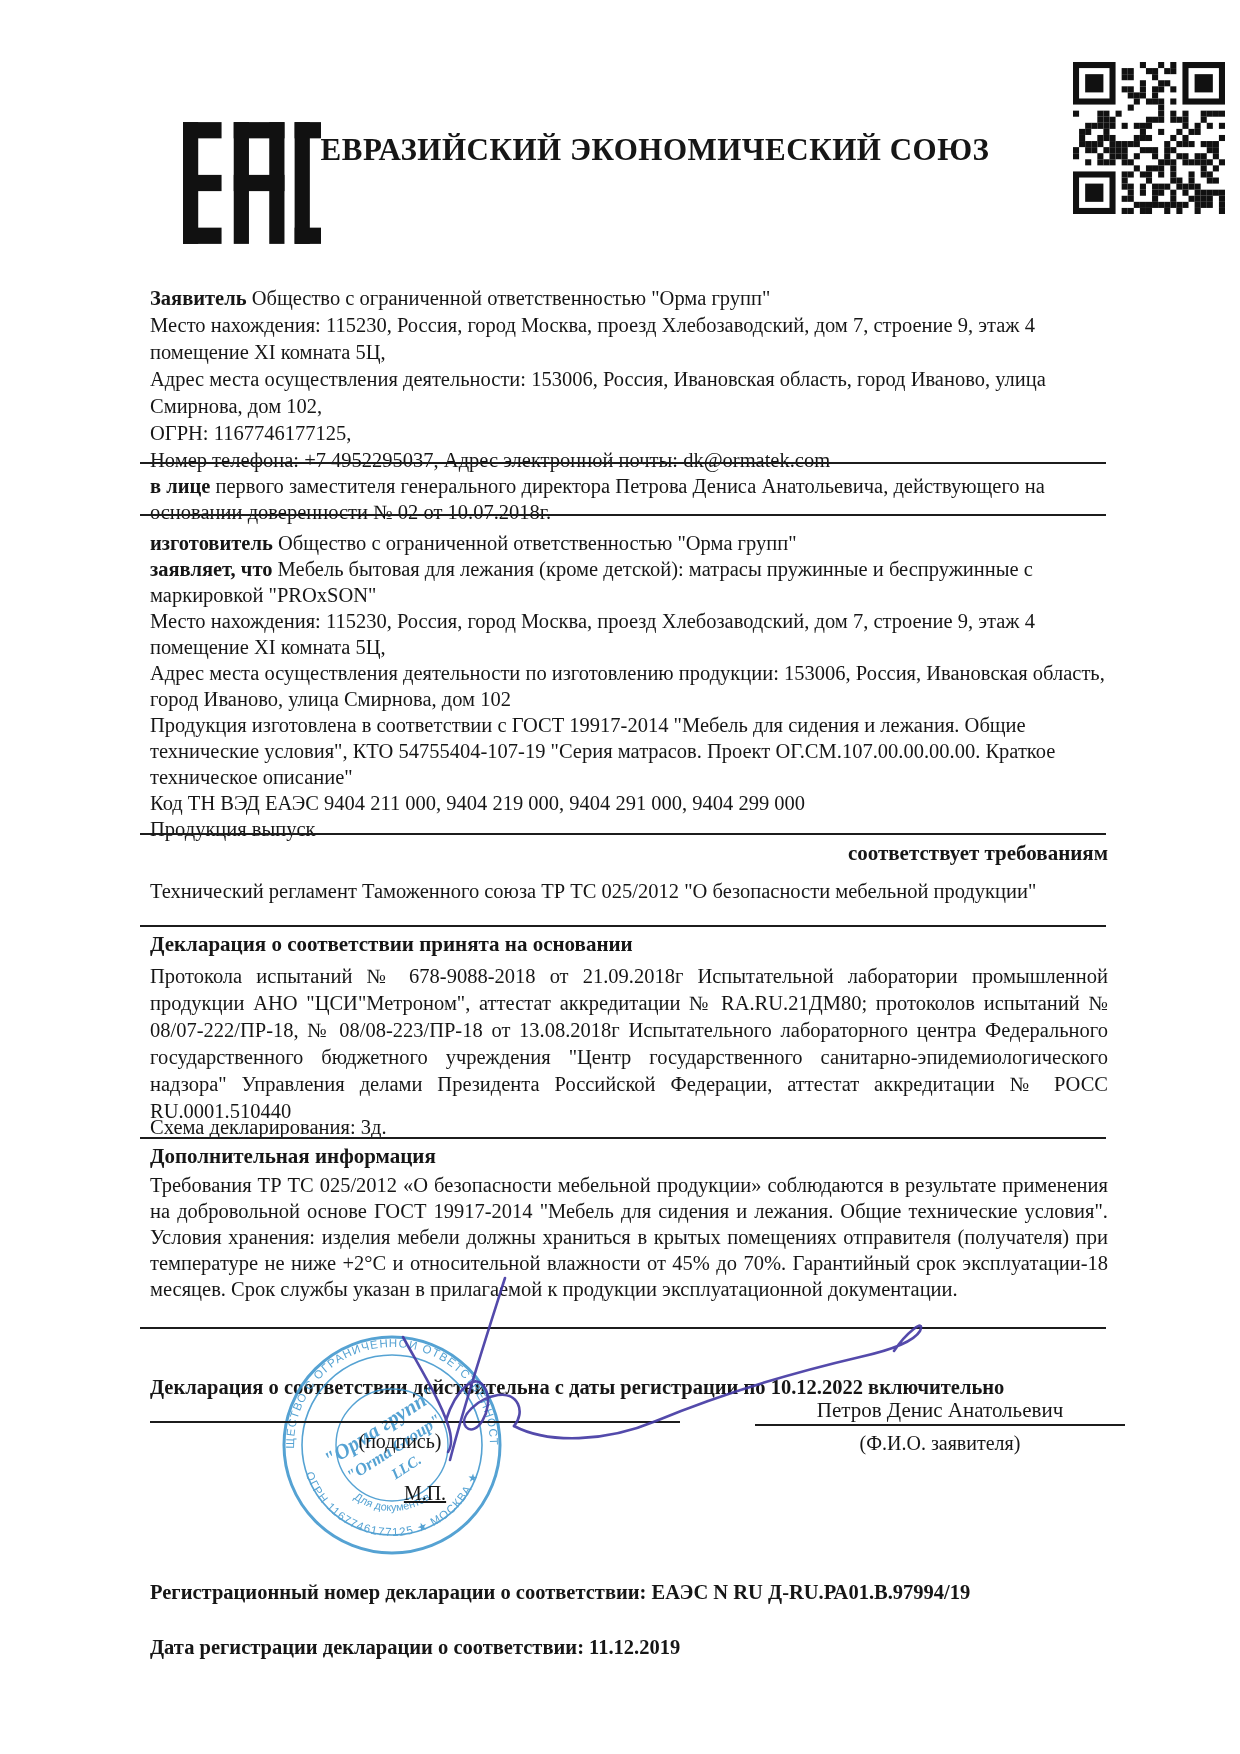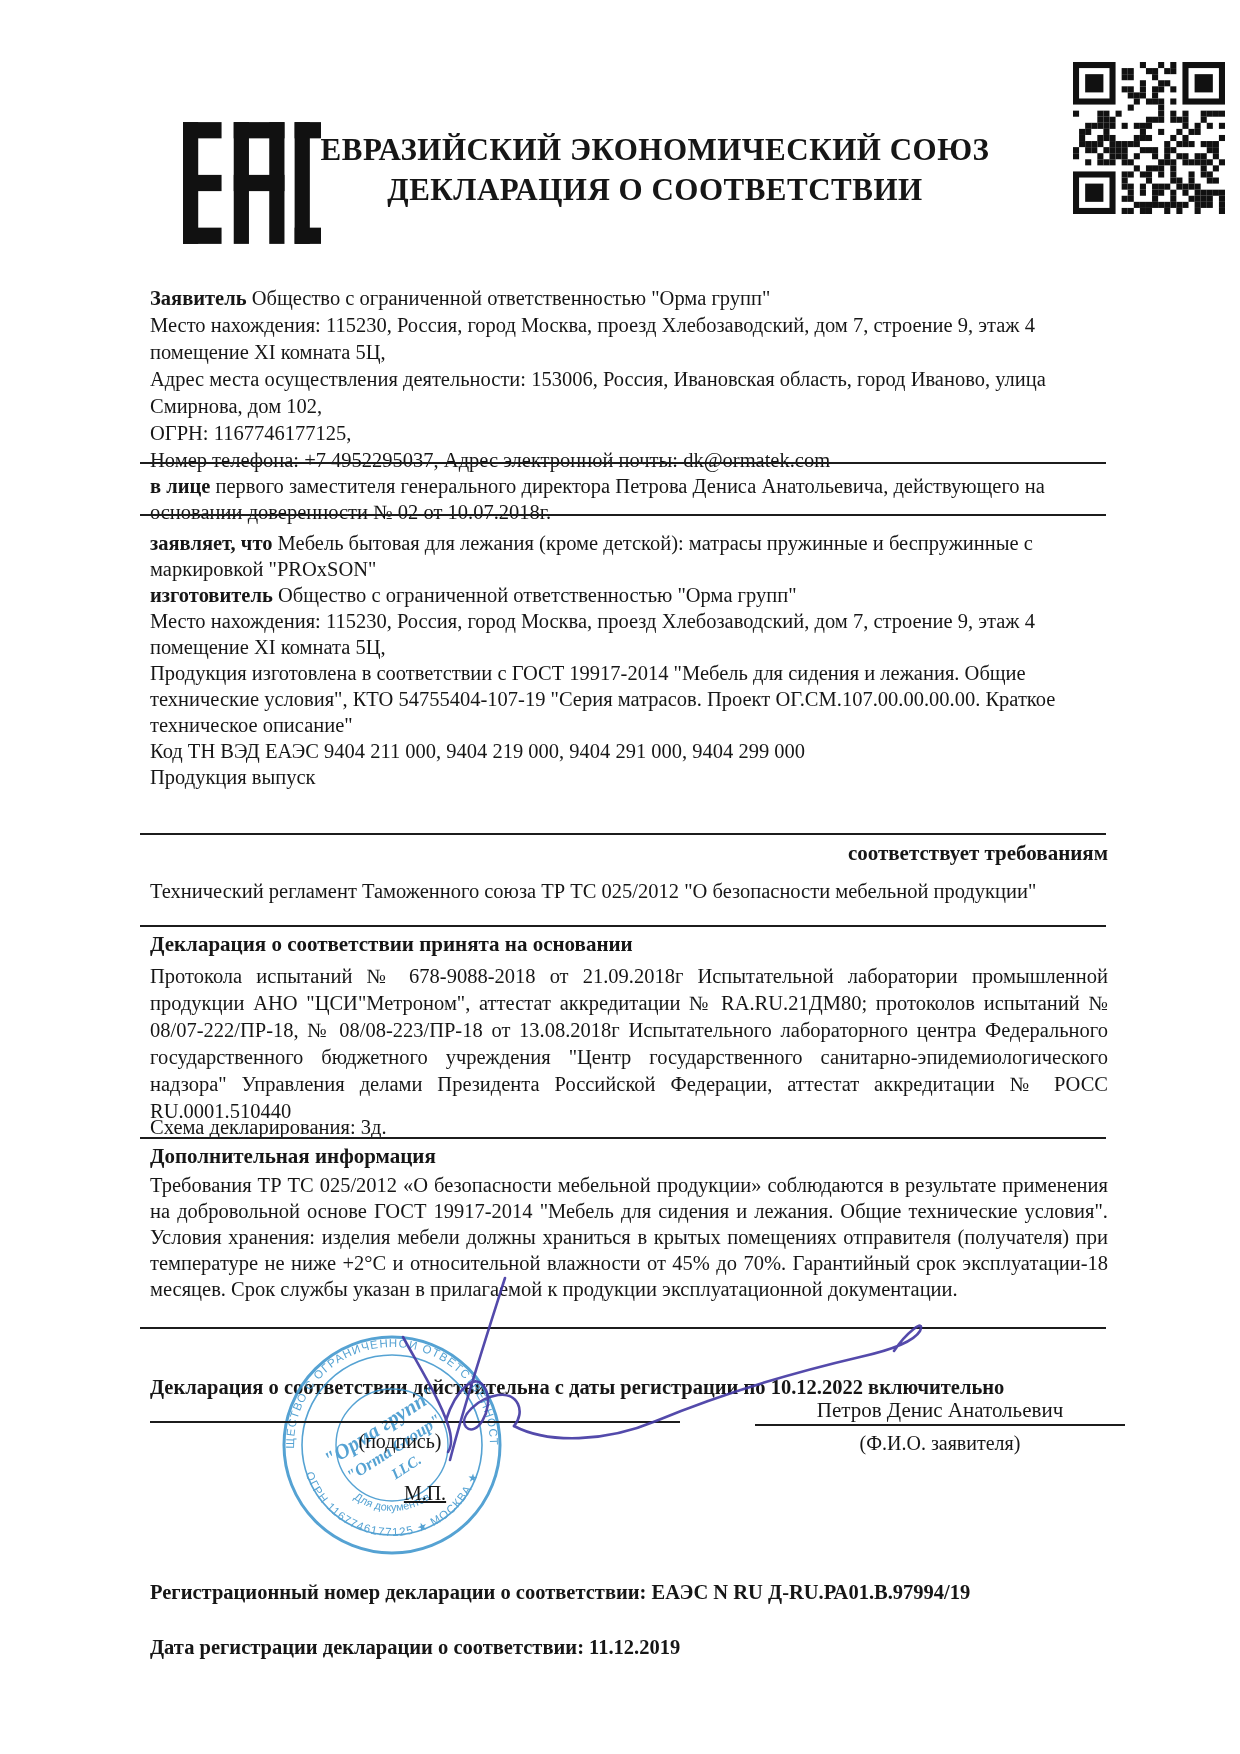--- a/index.html
+++ b/index.html
@@ -42,21 +42,20 @@
       <rect x="50" y="0" width="50" height="16"></rect>
         <rect x="50" y="52" width="50" height="16"></rect>
       <rect x="110" y="0" width="15" height="120"></rect>
         <rect x="110" y="0" width="26" height="16"></rect>
       <rect x="110" y="104" width="26" height="16"></rect>
     </g>
   </svg>
 
   <div class="doc-title">
     <div>ЕВРАЗИЙСКИЙ ЭКОНОМИЧЕСКИЙ СОЮЗ</div>
-    <div>ДЕКЛАРАЦИЯ О СООТВЕТСТВИИ</div>
   </div>
 
   <svg class="qr" id="qr" viewBox="0 0 150 150">
       <g fill="#111">
         <rect x="66" y="0" width="6" height="6"></rect>
         <rect x="84" y="0" width="6" height="6"></rect>
         <rect x="96" y="0" width="6" height="6"></rect>
         <rect x="48" y="6" width="6" height="6"></rect>
         <rect x="54" y="6" width="6" height="6"></rect>
         <rect x="72" y="6" width="6" height="6"></rect>
@@ -291,23 +290,24 @@
   </div>
   <div class="rule" style="top:462px;"></div>
 
   <div class="blk" style="top:473px;line-height:26px;">
     <span class="b">в лице</span>
     <span>первого заместителя генерального директора Петрова Дениса Анатольевича, действующего на основании доверенности № 02 от 10.07.2018г.</span>
   </div>
   <div class="rule" style="top:514px;"></div>
 
   <div class="blk" style="top:530px;line-height:26px;">
+    <div><span class="b">изготовитель</span> <span>Общество с ограниченной ответственностью "Орма групп"</span></div>
     <div><span class="b">заявляет, что</span> <span>Мебель бытовая для лежания (кроме детской): матрасы пружинные и беспружинные с маркировкой "PROxSON"</span></div>
-    <div><span class="b">изготовитель</span> <span>Общество с ограниченной ответственностью "Орма групп"</span></div>
     <div>Место нахождения: 115230, Россия, город Москва, проезд Хлебозаводский, дом 7, строение 9, этаж 4 помещение XI комната 5Ц,</div>
+    <div>Адрес места осуществления деятельности по изготовлению продукции: 153006, Россия, Ивановская область, город Иваново, улица Смирнова, дом 102</div>
     <div>Продукция изготовлена в соответствии с ГОСТ 19917-2014 "Мебель для сидения и лежания. Общие технические условия", КТО 54755404-107-19 "Серия матрасов. Проект ОГ.СМ.107.00.00.00.00. Краткое техническое описание"</div>
     <div>Код ТН ВЭД ЕАЭС 9404 211 000, 9404 219 000, 9404 291 000, 9404 299 000</div>
     <div>Продукция выпуск</div>
   </div>
   <div class="rule" style="top:833px;"></div>
 
   <div class="blk heading" style="top:841px;text-align:right;">соответствует требованиям</div>
   <div class="blk jst" style="top:878px;line-height:27px;">Технический регламент Таможенного союза ТР ТС 025/2012 "О безопасности мебельной продукции"</div>
   <div class="rule" style="top:925px;"></div>
 

